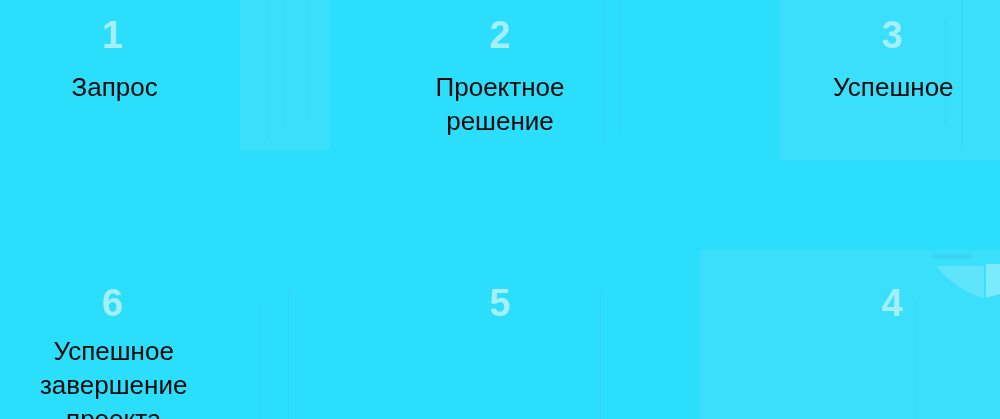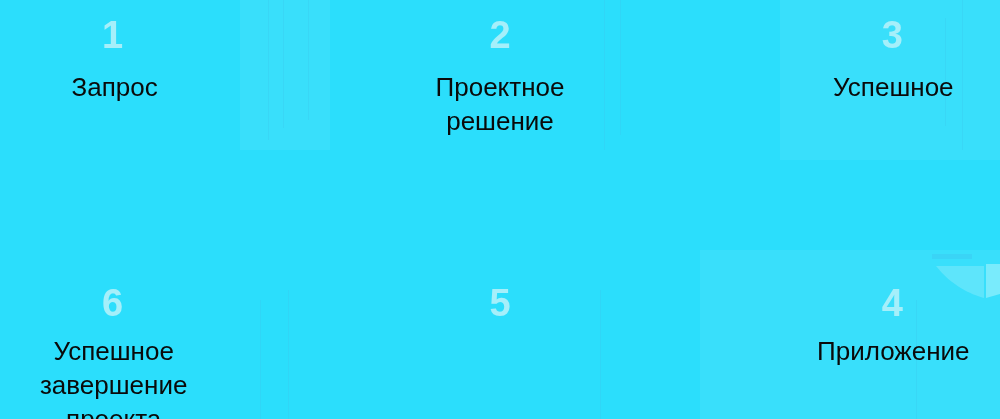--- a/index.html
+++ b/index.html
@@ -172,18 +172,17 @@
 завершение
 проекта</div>
     </div>
 
     <div class="step s5">
       <div class="step-number">5</div>
     </div>
 
     <div class="step s4">
       <div class="step-number">4</div>
-      <div class="step-label">Приложение</div>
     </div>
 
   </div>
 
 </div>
 
 </body></html>

